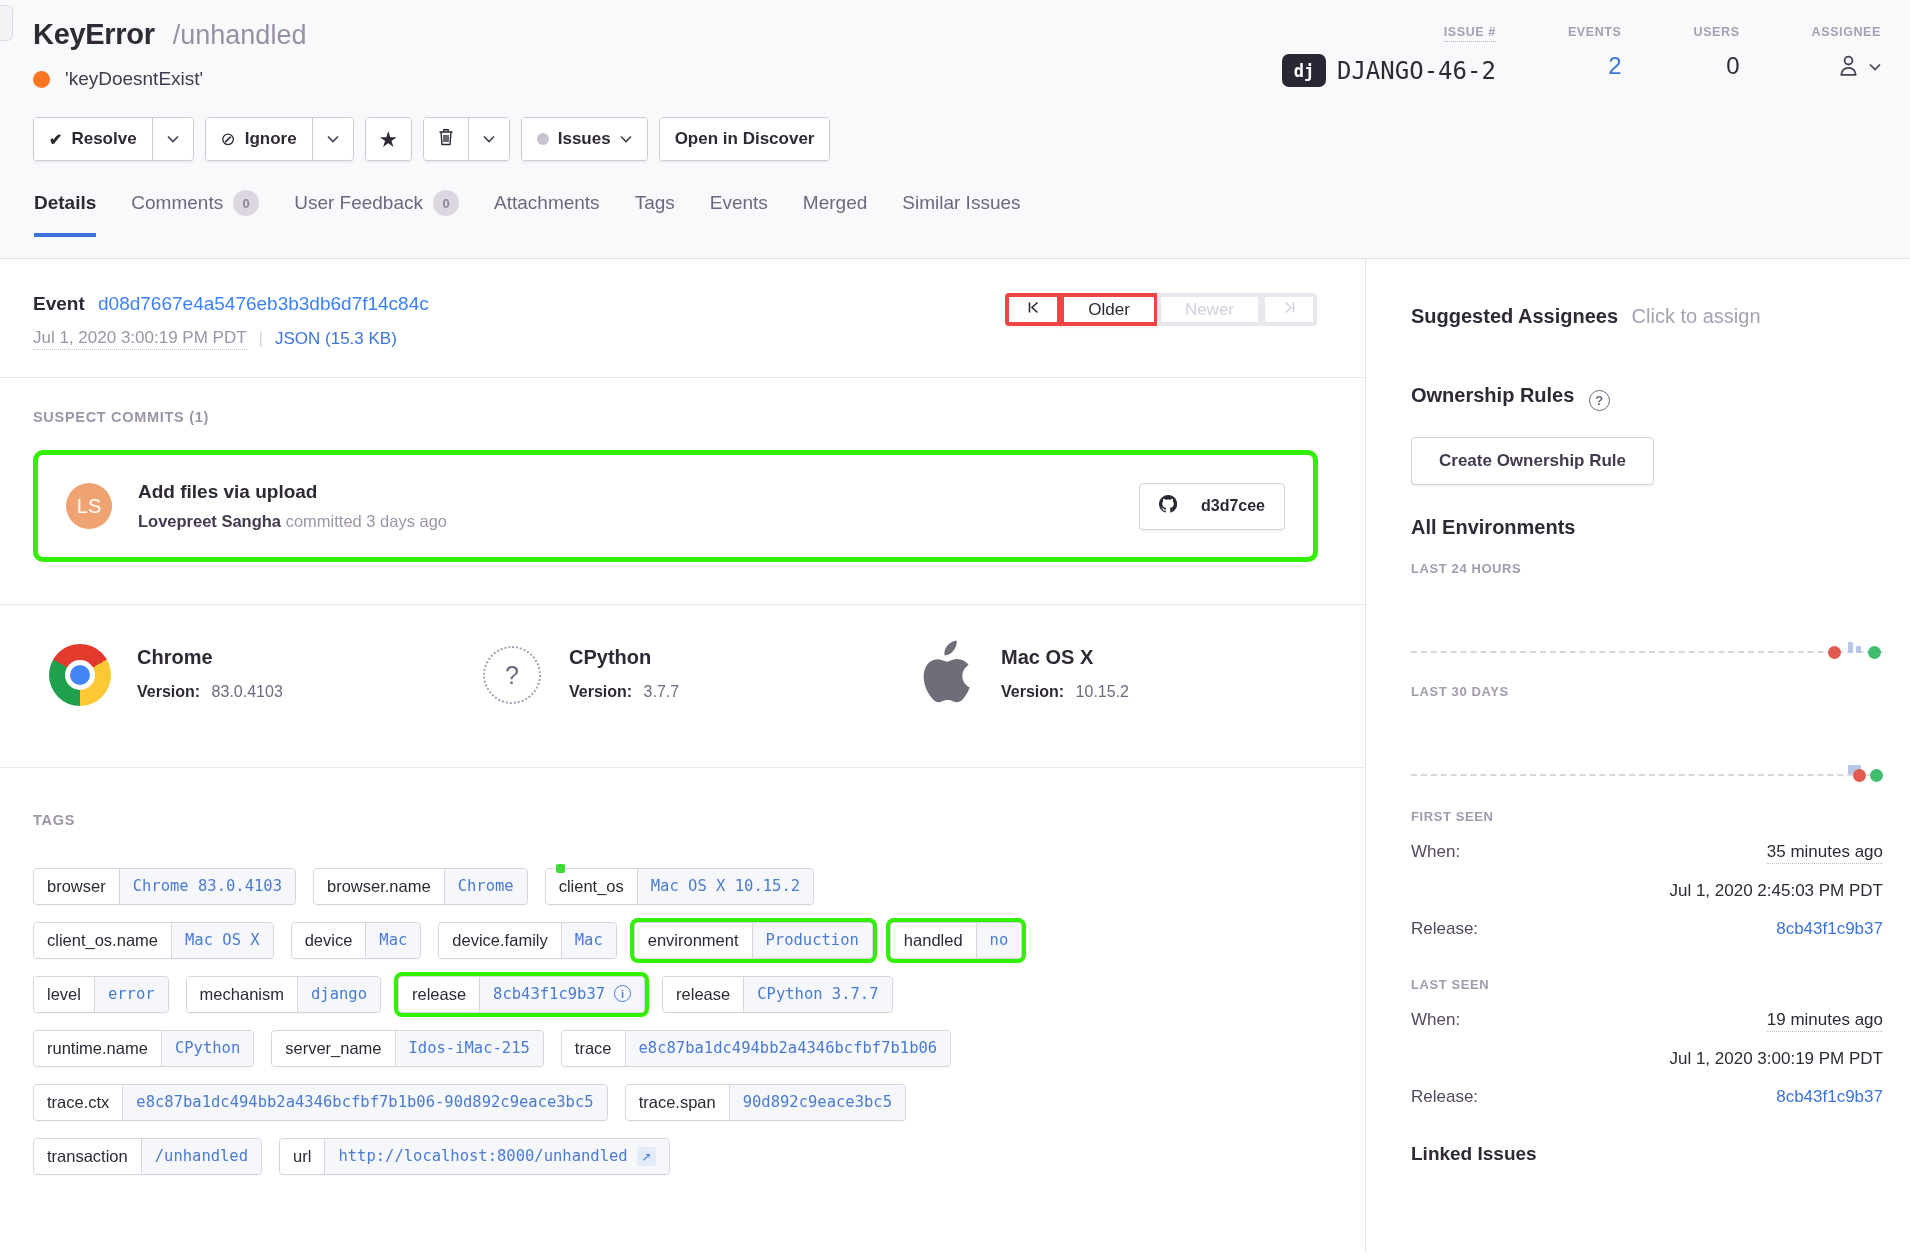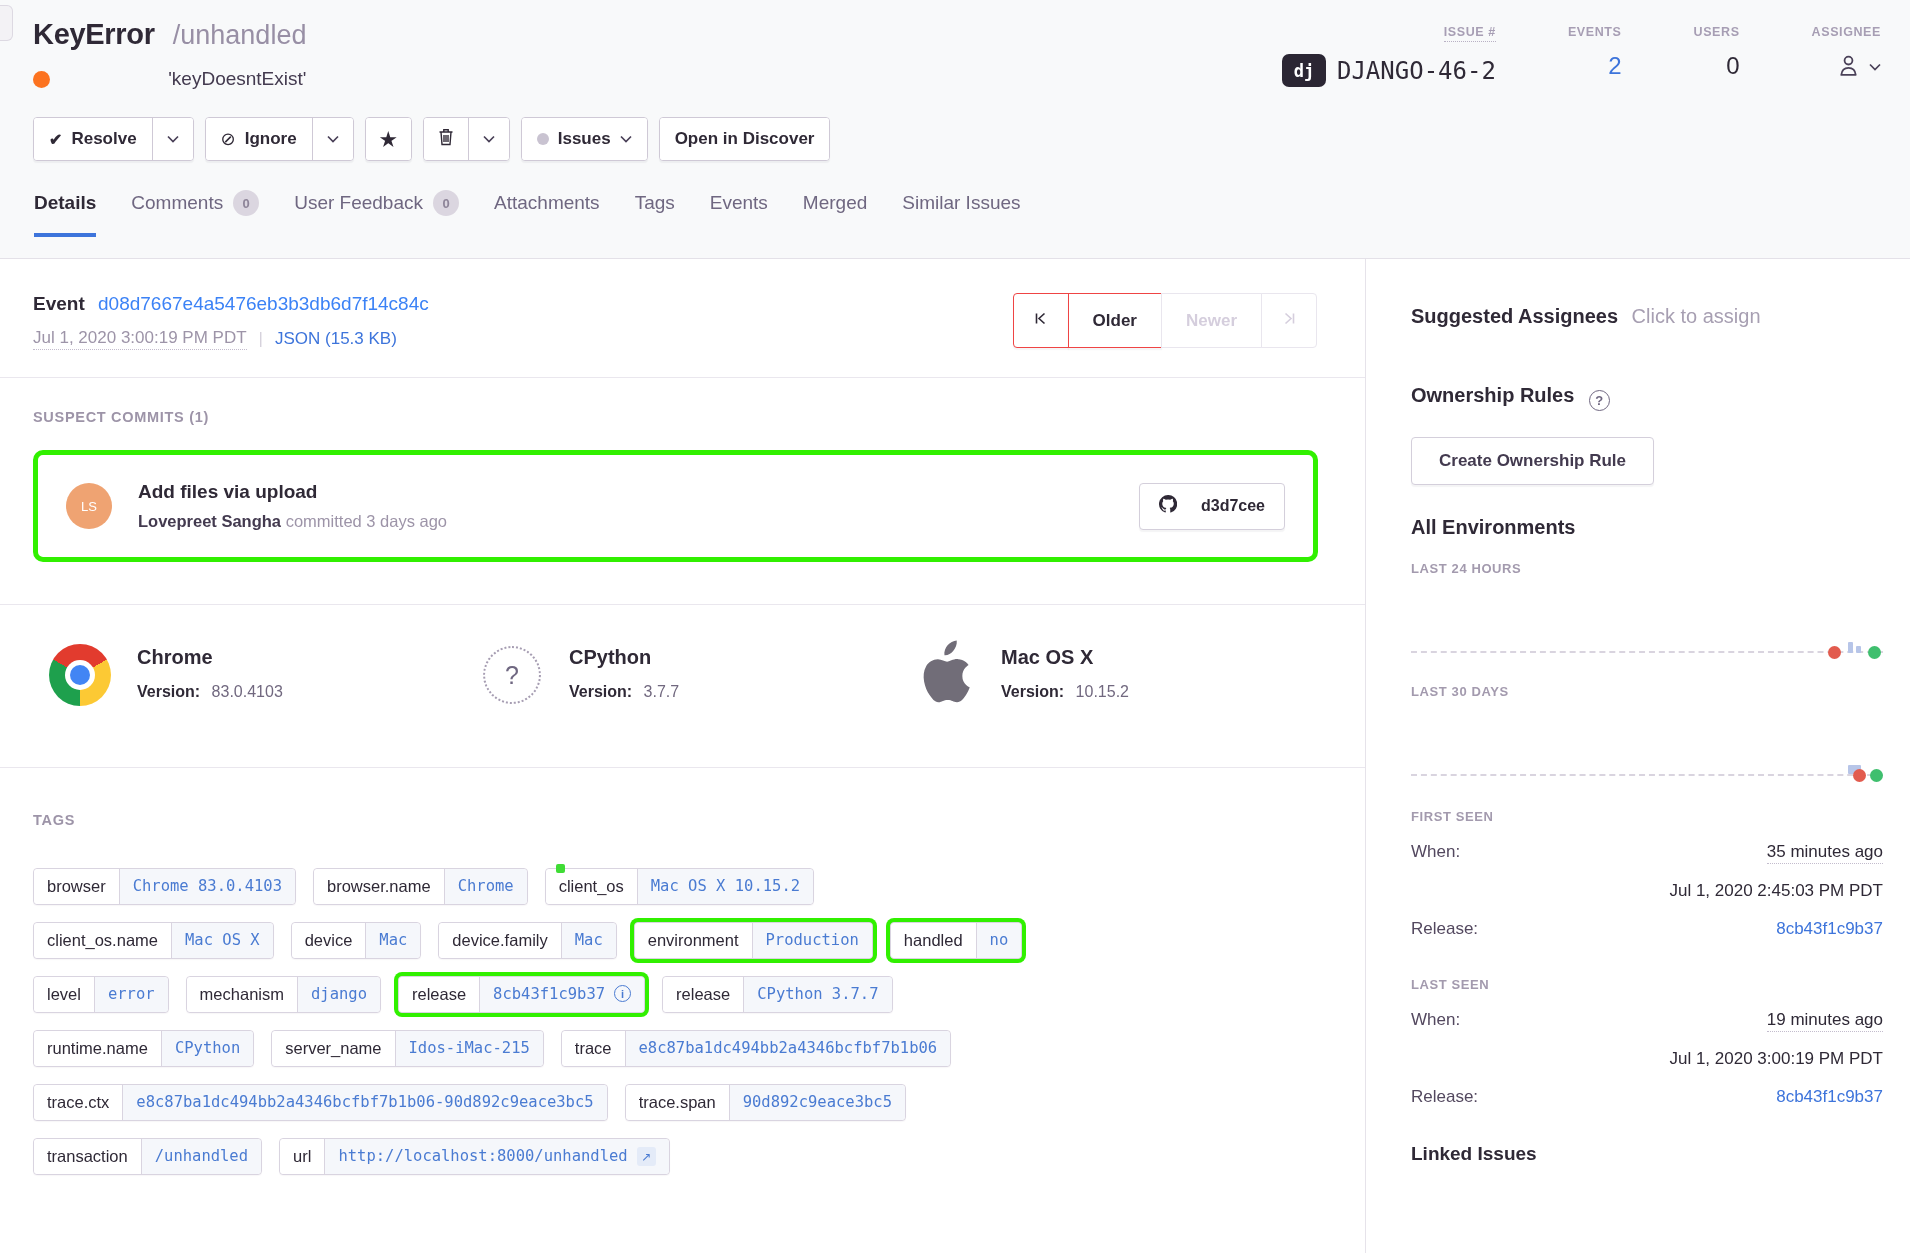--- a/index.html
+++ b/index.html
@@ -8,21 +8,21 @@
 
   
   .header { position:relative; width:100%; height:259px; background:#f8f9fa;
     border-bottom:1px solid #e4e1e8; padding:18px 29px 0 33px; }
   .corner-artifact { position:absolute; left:0; top:5px; width:13px; height:36px;
     background:#f3f2f5; border:1px solid #ddd9e2; border-left:none; border-radius:0 6px 6px 0; }
   .header-top { display:flex; justify-content:space-between; align-items:flex-start; }
   .title-line { font-size:29px; }
   .title-main { font-weight:bold; color:#2f2936; letter-spacing:-0.3px; }
   .title-sub { color:#988fa5; font-weight:normal; margin-left:10px; font-size:27px; }
-  .culprit-line { margin-top:17px; display:flex; align-items:center;justify-content:space-between; }
+  .culprit-line { margin-top:17px; display:flex; align-items:center; }
   .culprit-dot { width:17px; height:17px; border-radius:50%; background:#fc7320; margin-right:15px; }
   .culprit-text { font-size:19px; color:#433a4f; }
 
   
   .stats { display:flex; align-items:flex-start; padding-top:4px; }
   .stat { text-align:right; margin-left:72px; }
   .stat-label { font-size:12.5px; font-weight:bold; color:#a79eb4; letter-spacing:0.6px; display:inline-block; }
   .stat-label.dotted { border-bottom:1px dotted #b9b1c4; padding-bottom:2px; }
   .stat-value { margin-top:12px; font-size:24px; display:flex; align-items:center; justify-content:flex-end; }
   .mono { font-family:"DejaVu Sans Mono", monospace; }
@@ -62,38 +62,38 @@
     padding:34px 48px 27px 33px; border-bottom:1px solid #eae7ee; }
   .event-title { font-size:19px; }
   .event-label { font-weight:bold; color:#2f2936; }
   .event-id { color:#3b82f6; text-decoration:none; margin-left:8px; }
   .event-meta { margin-top:13px; font-size:17px; display:flex; align-items:center; }
   .event-date { color:#9d94a8; border-bottom:1px dotted #c3bccd; padding-bottom:1px; }
   .meta-sep { color:#d6d2dc; margin:0 12px; }
   .json-link { color:#3d74db; text-decoration:none; }
 
   .pagination { display:flex; }
-  .pg-btn { display:inline-flex; align-items:center; justify-content:center; height:55px;
-    background:#fff; border:1px solid #ef4444; margin-left:-1px; font-family:inherit;
-    font-size:17px; font-weight:bold; color:#2f2936; cursor:pointer;
+  .pg-btn { display:inline-flex; align-items:center; justify-content:center; height:33px;
+    background:#fff; border:4px solid #ef4444; margin-left:-1px; font-family:inherit;
+    font-size:17px; font-weight:normal; color:#2f2936; cursor:pointer;
     box-shadow:0 2px 1px rgba(70,60,80,0.05); }
   .pg-btn:first-child { border-radius:4px 0 0 4px; margin-left:0; }
   .pg-btn:last-child { border-radius:0 4px 4px 0; }
   .pg-skip { width:56px; }
   .pg-word { padding:0 24px; }
   .pg-btn.disabled { color:#d5cedd; border-color:#e9e6ee; box-shadow:none; cursor:default; }
 
   .section { padding:31px 48px 0 33px; }
   .caps-heading { font-size:14.5px; font-weight:bold; color:#9d94a8; letter-spacing:0.7px; }
 
   
   .commit-box { margin-top:25px; border:5px solid #31f000; border-radius:10px; background:#fff;
     display:flex; align-items:center; padding:26px 28px; width:1285px; }
   .avatar { width:46px; height:46px; border-radius:50%; background:#efa372; color:#fff;
-    font-size:13px; display:flex; align-items:center; justify-content:center; flex:none; }
+    font-size:20px; display:flex; align-items:center; justify-content:center; flex:none; }
   .commit-text { margin-left:26px; flex:1; }
   .commit-title { font-size:19px; font-weight:bold; color:#2f2936; }
   .commit-sub { margin-top:9px; font-size:16.5px; color:#9d94a8; }
   .commit-author { font-weight:bold; color:#433a4f; }
   .commit-btn { display:inline-flex; align-items:center; gap:24px; height:47px; padding:0 19px;
     background:#fff; border:1px solid #d4cfdb; border-radius:4px; font-family:inherit;
     font-size:16px; font-weight:bold; color:#2f2936; cursor:pointer;
     box-shadow:0 2px 1px rgba(70,60,80,0.06); }
 
   

